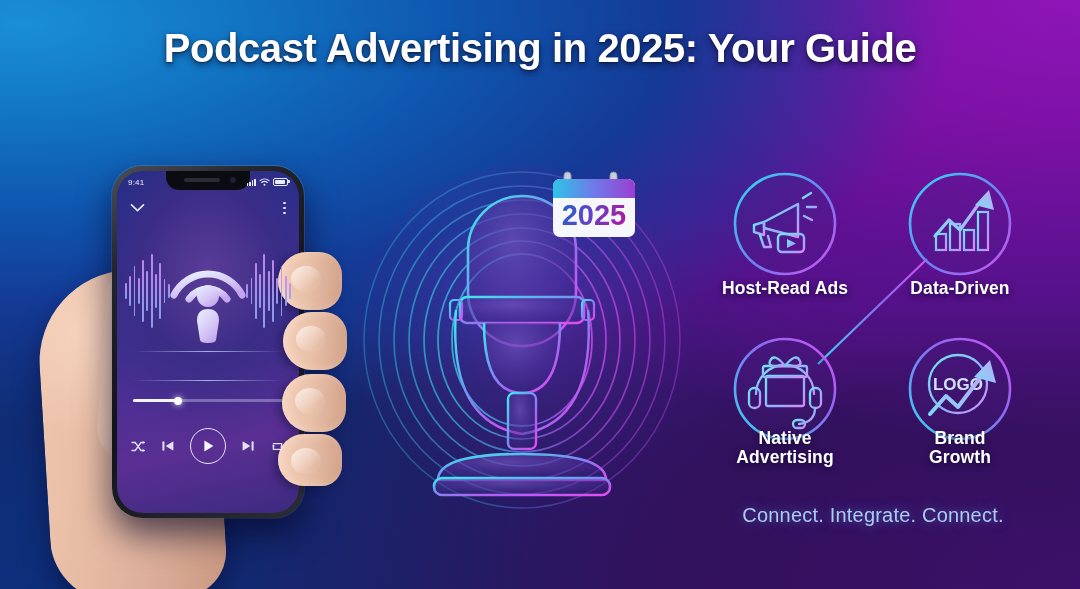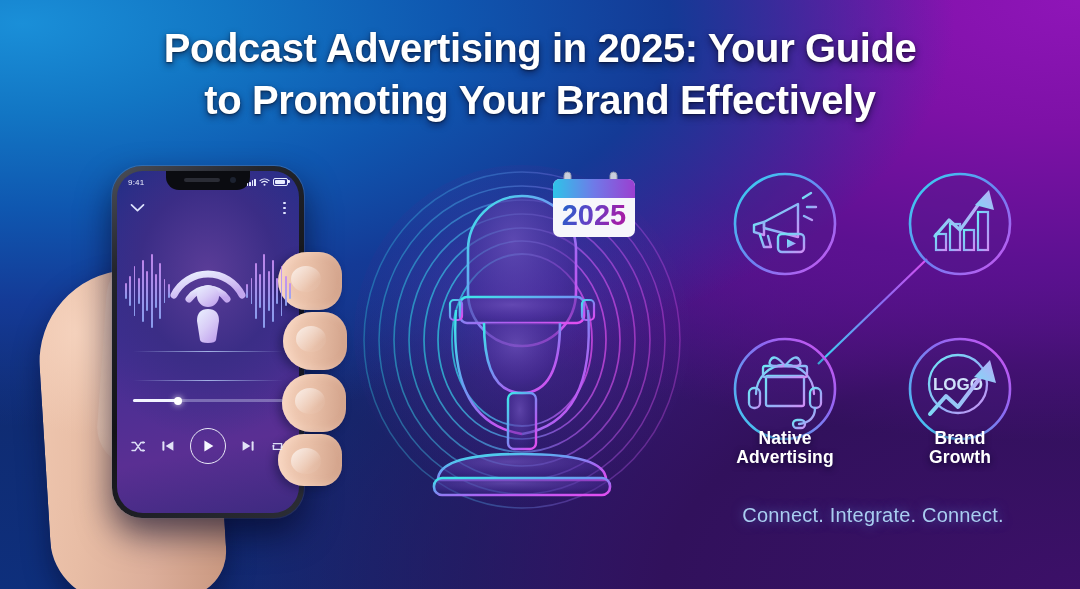--- a/index.html
+++ b/index.html
@@ -145,21 +145,20 @@
     text-shadow:0 0 12px rgba(110,180,255,.5);
   }
 </style>
 </head>
 <body>
 
 <div id="stage">
 
   <div id="title">
     <span class="ln">Podcast Advertising in 2025: Your Guide</span>
-    <span class="ln">to Promoting Your Brand Effectively</span>
   </div>
 
   <div id="phoneWrap">
     <div class="palm"></div>
     <div class="thumb">
         <div class="thumbnail"></div>
       </div>
 
     <div id="phone">
       <div id="screen">
@@ -460,20 +459,22 @@
         <circle cx="270" cy="223" r="50" fill="rgba(70,30,130,0.25)" stroke="url(#ng2)" stroke-width="2.6"></circle>
         <circle cx="268" cy="218" r="29" fill="none" stroke="url(#ico)" stroke-width="2.3"></circle>
         <text x="268" y="224" text-anchor="middle" font-family="Liberation Sans, sans-serif" font-size="17" font-weight="bold" fill="#cfe2fb">LOGO</text>
         <g fill="none" stroke="url(#arrowg)" stroke-width="4" stroke-linecap="round" stroke-linejoin="round">
           <path d="M240 248 l16-18 l12 11 l22-29"></path>
         </g>
         <path d="M300 194 l6 23 l-22-6 z" fill="url(#arrowg)"></path>
       </g>
     </svg>
 
+    <div class="node-label" id="lblHost">Host-Read Ads</div>
+    <div class="node-label" id="lblData">Data-Driven</div>
     <div class="node-label" id="lblBrand">
       <span>Brand</span><br>
       <span>Growth</span>
     </div>
     <div class="node-label" id="lblNative">
       <span>Native</span><br>
       <span>Advertising</span>
     </div>
 
     <div id="tagline">Connect. Integrate. Connect.</div>

